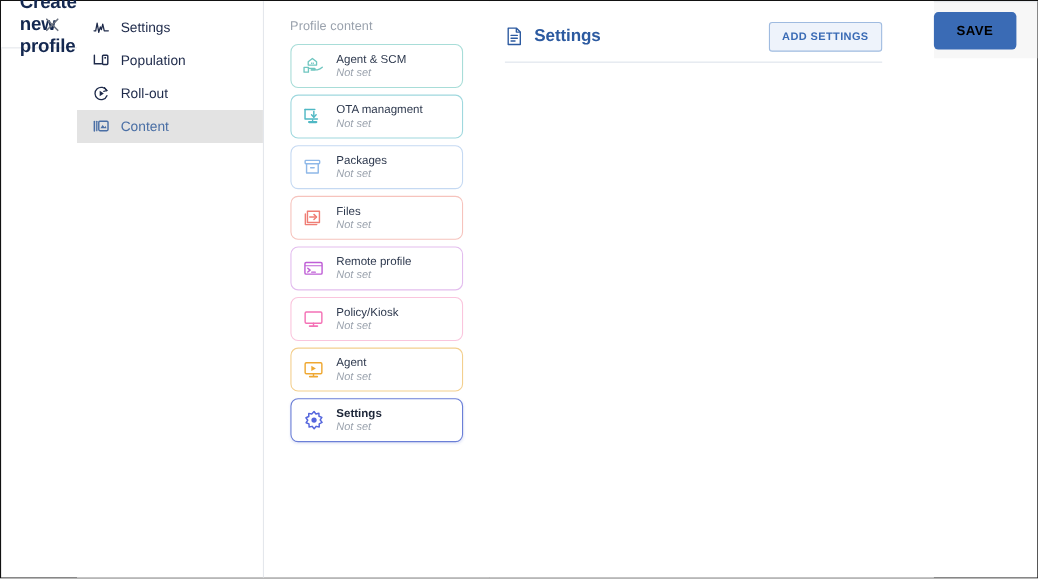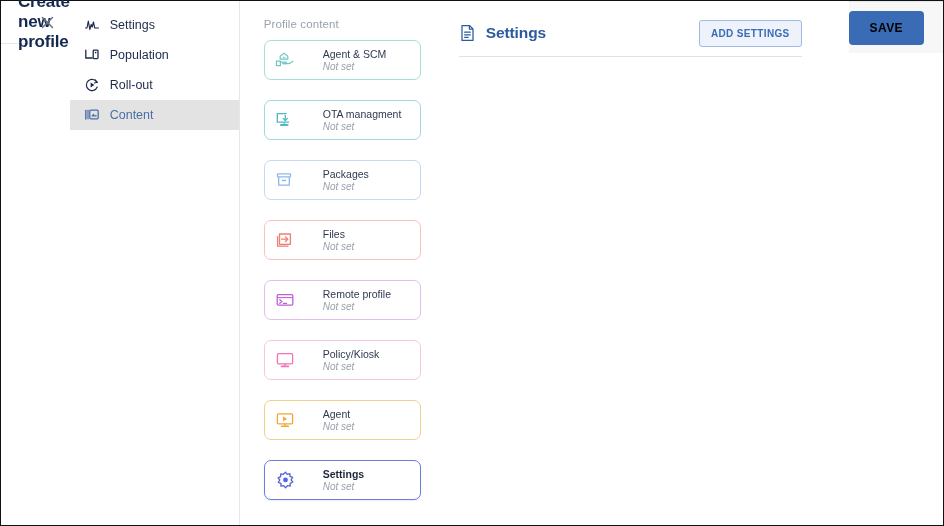--- a/index.html
+++ b/index.html
@@ -77,22 +77,22 @@
     font-size: 11.5px; color: #9aa2ad;
     margin-bottom: 10px; letter-spacing: .1px;
   }
   .card {
     position: relative;
     width: 157px; height: 40px;
     border-radius: 7px;
     border: 1px solid #d7dbe3;
     background: #ffffff;
     display: flex; align-items: center;
-    gap: 26px; padding-left: 9px;
-    margin-bottom: 20px;
+    gap: 9px; padding-left: 9px;
+    margin-bottom: 6px;
     cursor: pointer;
   }
   .card.selected {
     border: 1.6px solid #6b7fd7;
     box-shadow: 0 1px 2px rgba(80,100,200,.13);
   }
   .card-ico { width: 23px; height: 23px; flex: 0 0 23px; display: flex; align-items: center; justify-content: center; }
   .card-txt { display: flex; flex-direction: column; gap: 1px; min-width: 0; }
   .card-title { font-size: 10.5px; color: #2f3a4f; line-height: 1.15; white-space: nowrap; }
   .card.selected .card-title { font-weight: bold; color: #1d2638; }

